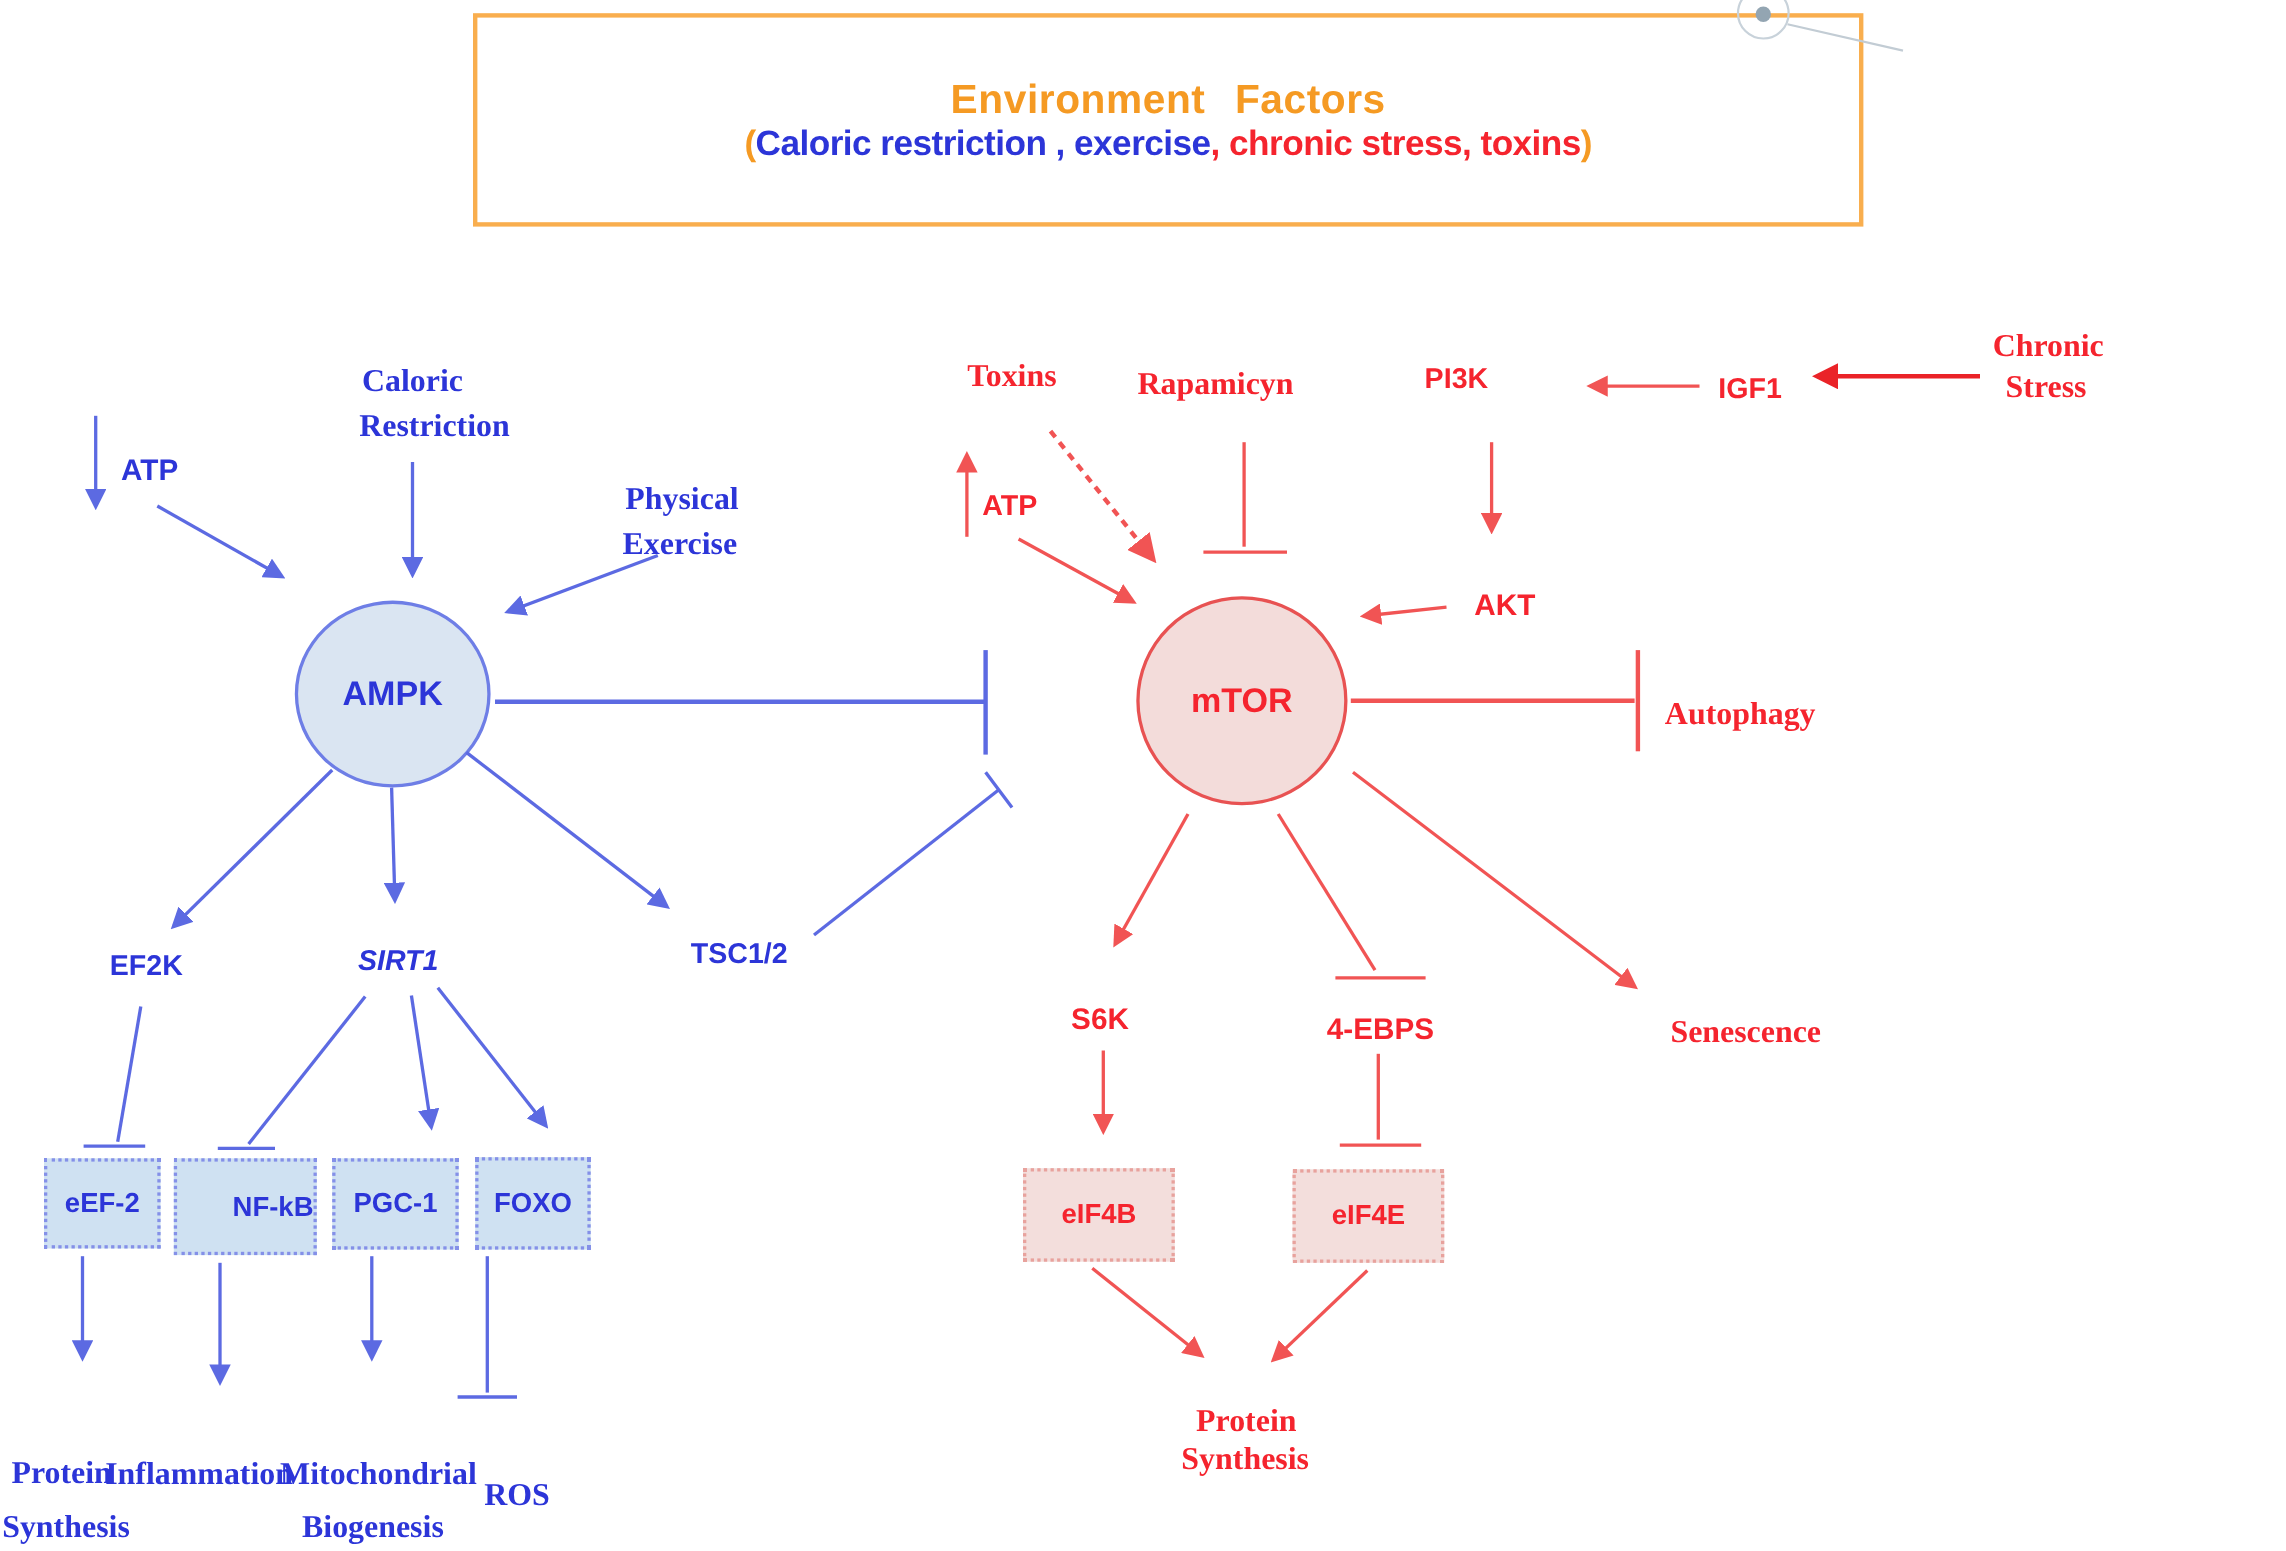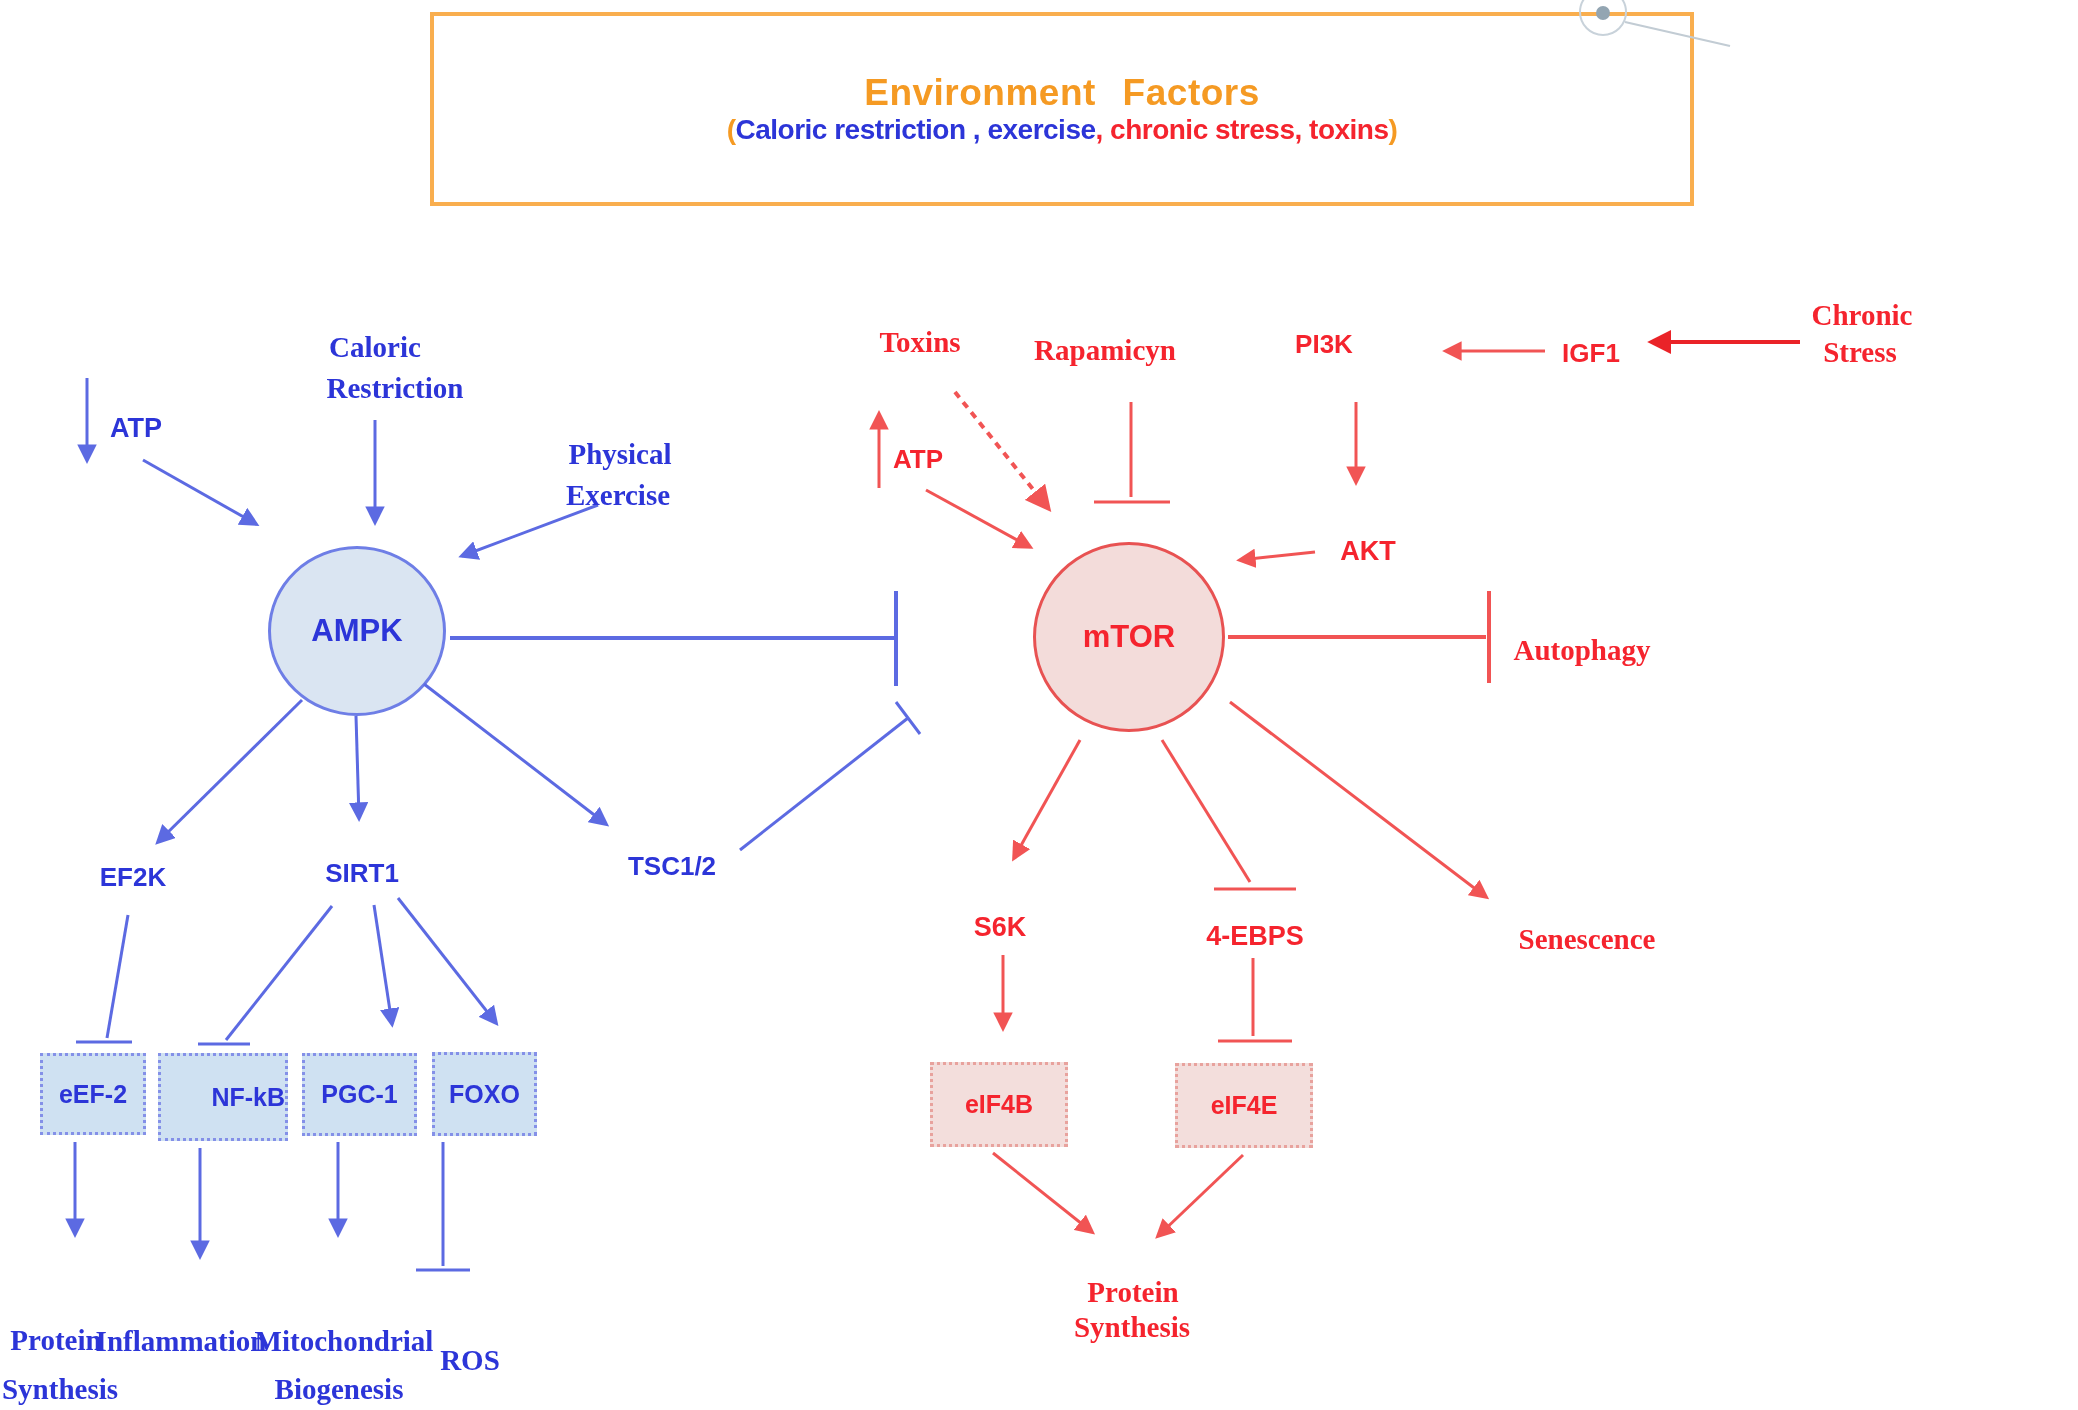--- a/index.html
+++ b/index.html
@@ -28,21 +28,21 @@
           font-weight:bold;box-sizing:border-box;}
   #ampk-circle{left:268px;top:546px;width:178px;height:170px;background:var(--ampk-fill);
                border:3px solid var(--ampk-stroke);color:var(--blue-text);font-size:31px;}
   #mtor-circle{left:1033px;top:542px;width:192px;height:190px;background:var(--mtor-fill);
                border:3px solid var(--mtor-stroke);color:var(--red-text);font-size:31px;}
   #title-box{position:absolute;left:430px;top:12px;width:1264px;height:194px;
              border:4px solid var(--orange-border);box-sizing:border-box;background:#ffffff;
              display:flex;flex-direction:column;align-items:center;justify-content:center;}
   #title-line1{color:var(--orange);font-weight:bold;font-size:37px;letter-spacing:0.5px;word-spacing:16px;
                font-family:"Liberation Sans",sans-serif;}
-  #title-line2{font-weight:bold;font-size:28px;letter-spacing:-0.5px;font-family:"Liberation Sans",sans-serif;}
+  #title-line2{font-weight:bold;font-size:32px;letter-spacing:-0.5px;font-family:"Liberation Sans",sans-serif;}
   #title-line2 .o{color:var(--orange);}
   #title-line2 .b{color:var(--blue-text);}
   #title-line2 .r{color:var(--red-text);}
   svg.edges{position:absolute;left:0;top:0;z-index:2;pointer-events:none;}
   .layer-nodes{position:absolute;left:0;top:0;width:100%;height:100%;z-index:1;}
   .layer-text{position:absolute;left:0;top:0;width:100%;height:100%;z-index:3;}
   .eb{stroke:var(--blue-line);fill:none;}
   .er{stroke:var(--red-line);fill:none;}
   .es{stroke:var(--red-strong);fill:none;}
 </style>
@@ -163,21 +163,21 @@
 
   <div class="layer-text">
 
     <div class="lbl sans blue f27" style="left:136px;top:428px;">ATP</div>
     <div class="lbl serif blue f29" style="left:375px;top:347px;text-align:center;">Caloric</div>
     <div class="lbl serif blue f29" style="left:375px;top:388px;margin-left:20px;">Restriction</div>
     <div class="lbl serif blue f29" style="left:620px;top:454px;">Physical</div>
     <div class="lbl serif blue f29" style="left:618px;top:495px;">Exercise</div>
 
     <div class="lbl sans blue f26" style="left:133px;top:877px;">EF2K</div>
-    <div class="lbl sans blue f26" style="left:362px;top:873px;">SIRT1</div>
+    <div class="lbl sans blue f26" style="left:362px;top:873px;font-style:italic;">SIRT1</div>
     <div class="lbl sans blue f26" style="left:672px;top:866px;">TSC1/2</div>
 
     <div class="lbl serif blue f29" style="left:56px;top:1340px;">Protein</div>
     <div class="lbl serif blue f29" style="left:60px;top:1389px;">Synthesis</div>
     <div class="lbl serif blue f29" style="left:181px;top:1341px;">Inflammation</div>
     <div class="lbl serif blue f29" style="left:344px;top:1341px;">Mitochondrial</div>
     <div class="lbl serif blue f29" style="left:339px;top:1389px;">Biogenesis</div>
     <div class="lbl serif blue f29" style="left:470px;top:1360px;">ROS</div>
 
     <div class="lbl serif red f29" style="left:920px;top:342px;">Toxins</div>

